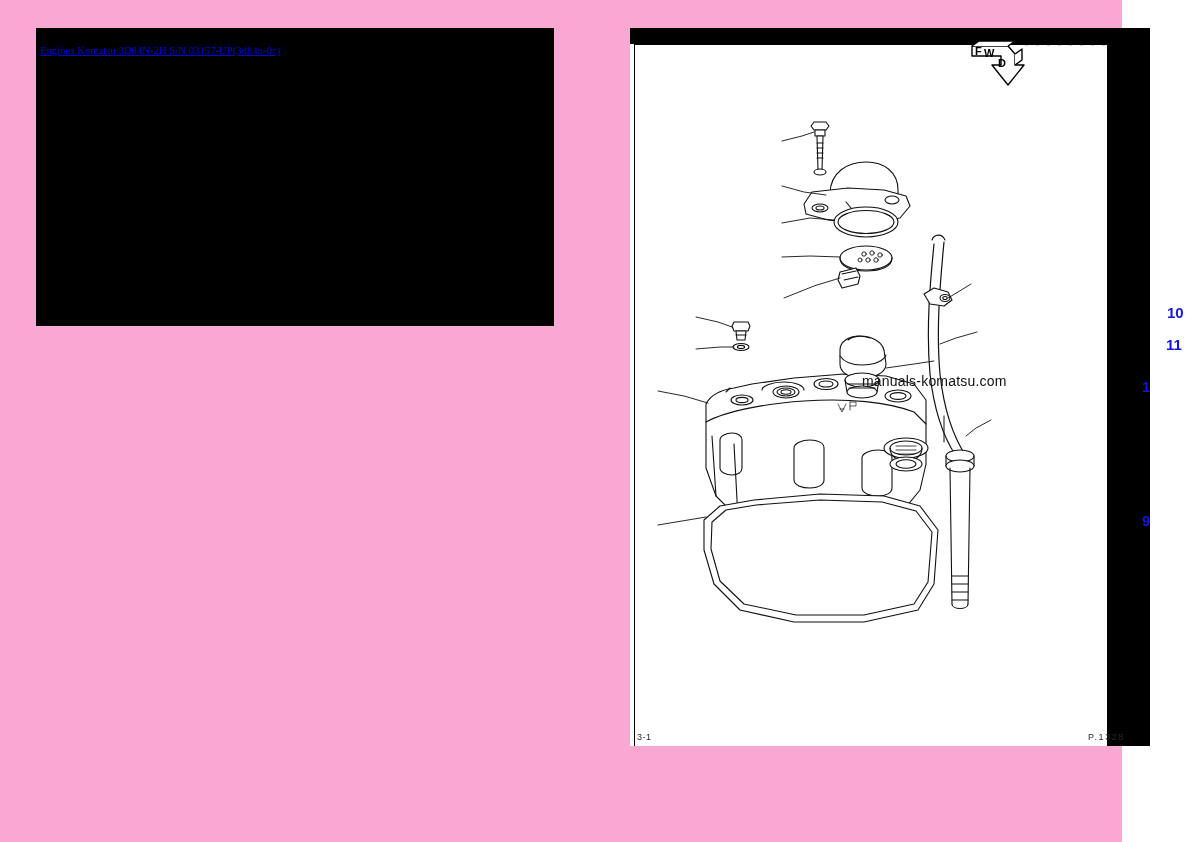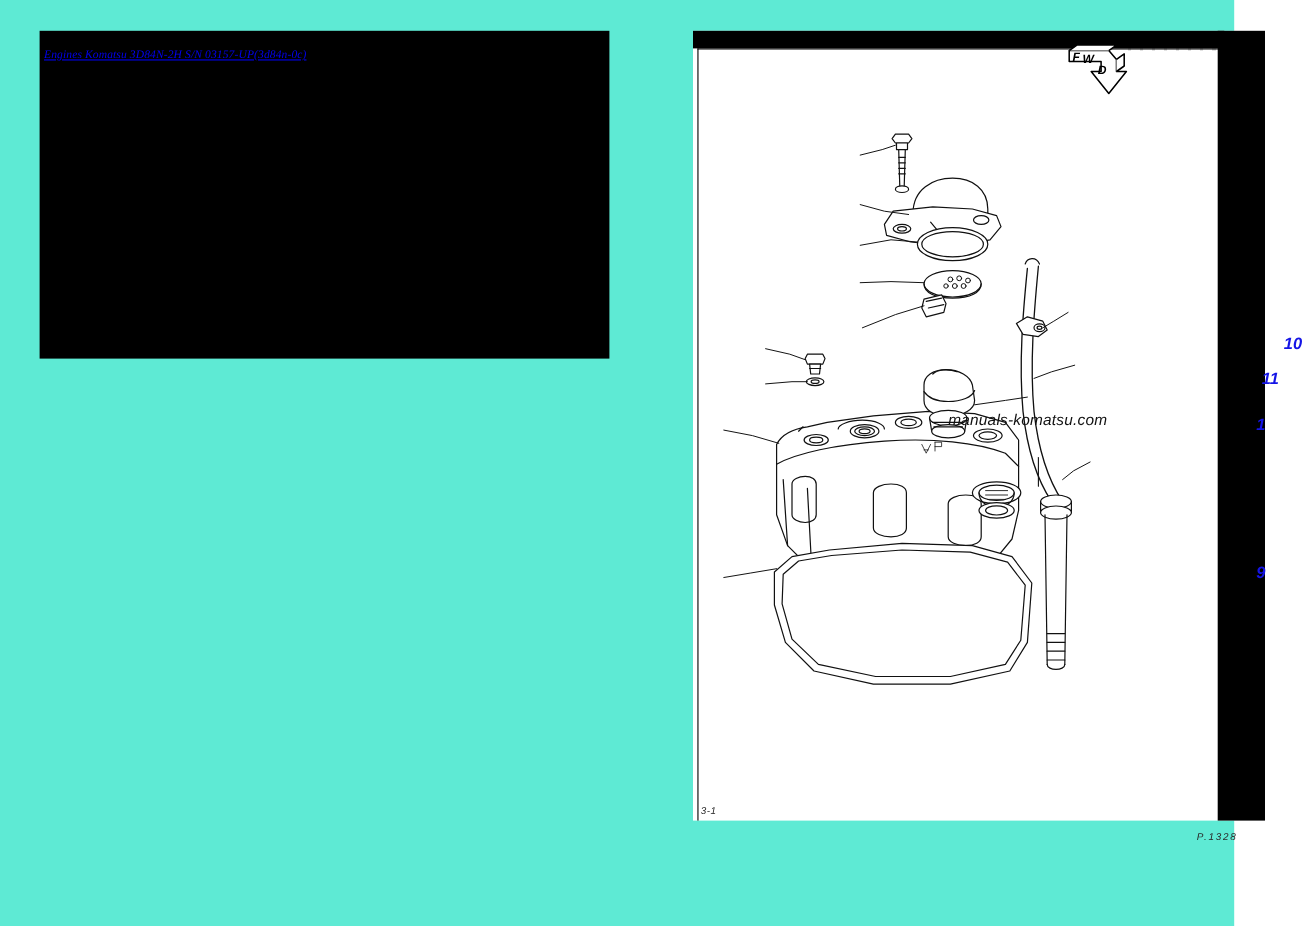--- a/index.html
+++ b/index.html
@@ -10,22 +10,21 @@
     width: 1190px;
     height: 842px;
     overflow: hidden;
     font-family: "Liberation Serif", serif;
   }
 
   #page {
     position: relative;
     width: 1122px;
     height: 842px;
-    background: #5eead4;
-    font-style: italic;
+    background: #f9a8d4;
   }
 
   
   #left-panel {
     position: absolute;
     left: 36px;
     top: 28px;
     width: 518px;
     height: 298px;
     background: #000000;
@@ -96,21 +95,21 @@
   
   .footer-text {
     position: absolute;
     font-family: "Liberation Sans", sans-serif;
     font-size: 9px;
     color: #2a2a2a;
     white-space: nowrap;
     letter-spacing: 0.5px;
   }
   #footer-left  { left: 7px;   top: 704px; }
-  #footer-right { left: 414px; top: 728px; letter-spacing: 1.6px; padding-left: 44px; }
+  #footer-right { left: 414px; top: 704px; letter-spacing: 1.6px; padding-left: 44px; }
 
   
   #scan-marks {
     position: absolute;
     left: 395px;
     top: 12px;
     width: 85px;
     height: 6px;
     opacity: 0.18;
     background-image: repeating-linear-gradient(
@@ -358,21 +357,21 @@
             <path d="M357 376 L342 384 L332 392"></path>
           </g>
 
         </g>
       </svg>
     </div>
 
     <div id="callout-layer">
 
       <span class="callout" style="left:537px; top:277px;">10</span>
-      <span class="callout" style="left:517px; top:309px;">11</span>
+      <span class="callout" style="left:536px; top:309px;">11</span>
       <span class="callout" style="left:512px; top:351px;">1</span>
       <span class="callout" style="left:512px; top:485px;">9</span>
 
     </div>
 
     <div id="watermark">manuals-komatsu.com</div>
 
     <div class="footer-text" id="footer-left">3-1</div>
     <div class="footer-text" id="footer-right">P.1328</div>
 

